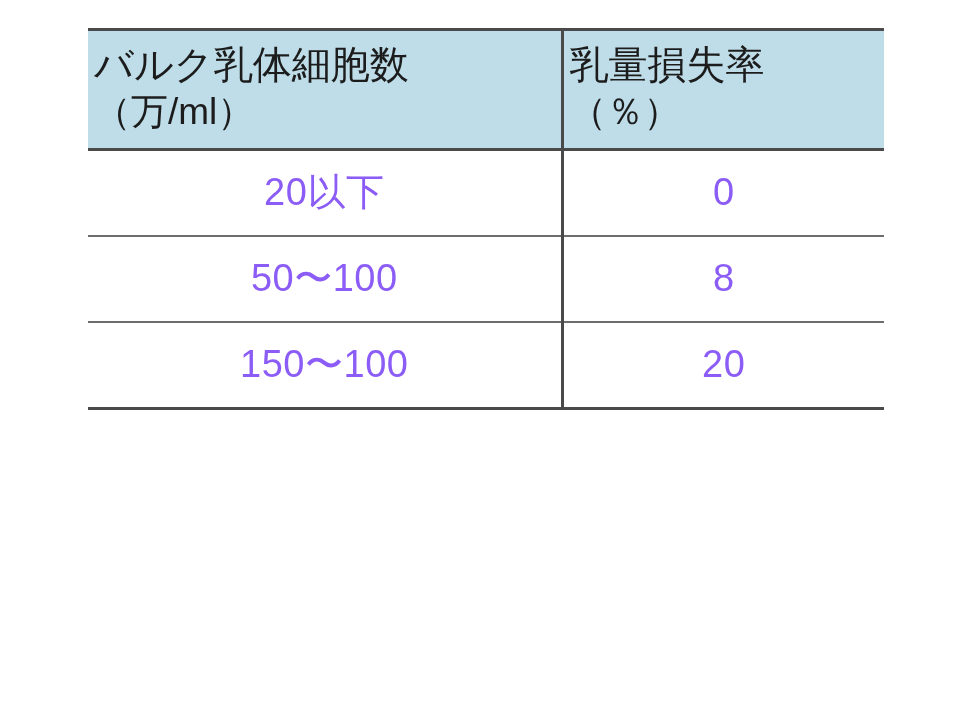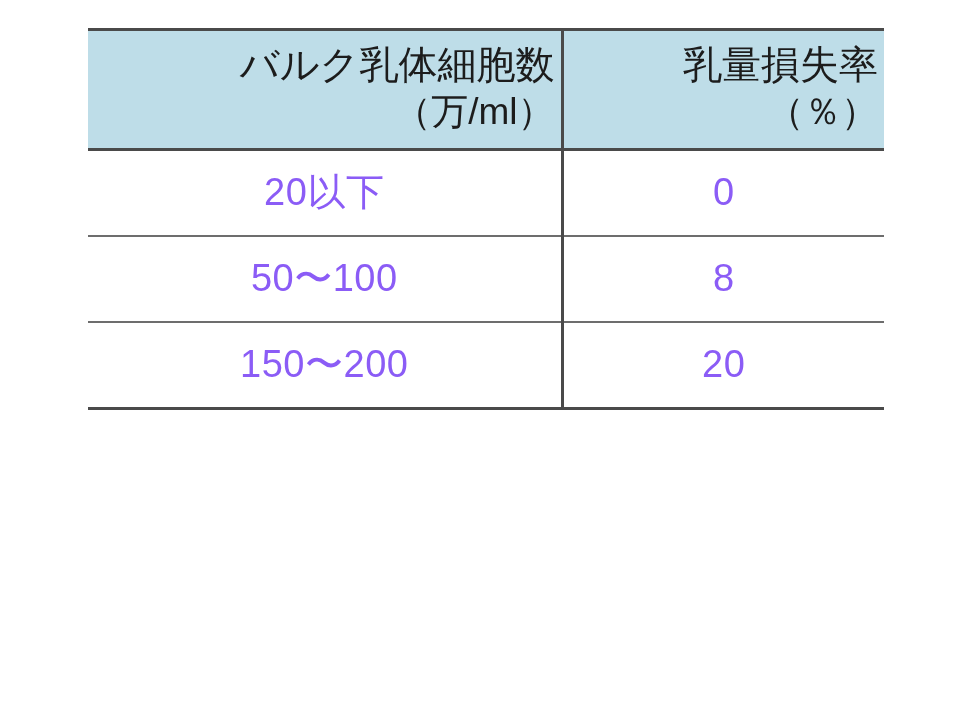--- a/index.html
+++ b/index.html
@@ -33,21 +33,21 @@
   table.data-table col.col-label { width: 474px; }
   table.data-table col.col-value { width: 322px; }
 
   thead th {
     background: #bedde8;
     color: #1c1c1c;
     font-weight: 400;
     font-size: 39px;
     line-height: 1.22;
     padding: 10px 6px 14px 6px;
-    text-align: right;
+    text-align: left;
     vertical-align: middle;
     border-top: 3px solid #4a4a4a;
     border-bottom: 3px solid #4a4a4a;
   }
   thead th.th-label {
     border-right: 3px solid #4a4a4a;
   }
   .th-line { display: block; }
   .th-line.sub { font-size: 37px; }
 
@@ -93,19 +93,19 @@
       <tbody>
         <tr>
           <td class="cell-label">20以下</td>
           <td>0</td>
         </tr>
         <tr>
           <td class="cell-label">50〜100</td>
           <td>8</td>
         </tr>
         <tr>
-          <td class="cell-label">150〜200</td>
+          <td class="cell-label">150〜100</td>
           <td>20</td>
         </tr>
       </tbody>
     </table>
   </div>
 </div>
 
 </body></html>

